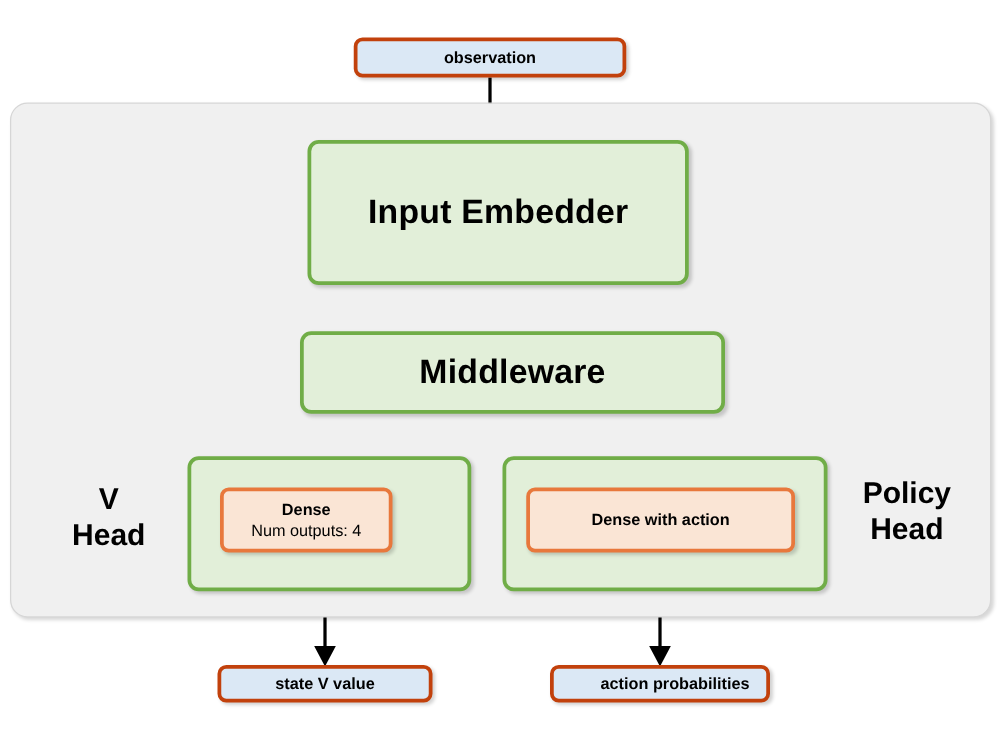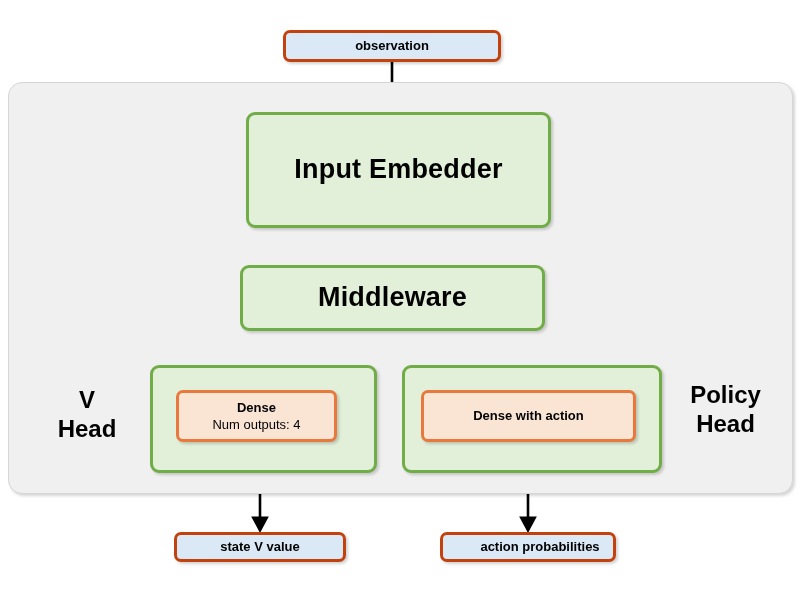--- a/index.html
+++ b/index.html
@@ -158,27 +158,27 @@
   <div class="agent-container"></div>
 
   <div class="node io-box" style="left:283px; top:30px; width:218px; height:32px;">
     <span>observation</span>
   </div>
 
   <div class="node module-box" style="left:246px; top:112px; width:305px; height:116px;">
     <span class="module-title">Input Embedder</span>
   </div>
 
-  <div class="node module-box" style="left:240px; top:265px; width:305px; height:66px;">
+  <div class="node module-box" style="left:240px; top:265px; width:340px; height:66px;">
     <span class="module-title">Middleware</span>
   </div>
 
   <div class="head-group" style="position:absolute; left:150px; top:365px; width:221px; height:102px;"></div>
 
-  <div class="node dense-box" style="left:176px; top:390px; width:161px; height:52px;align-items:center;">
+  <div class="node dense-box" style="left:176px; top:390px; width:138px; height:52px;align-items:center;">
     <span class="dense-title">Dense</span>
     <span class="dense-sub">Num outputs: 4</span>
   </div>
 
   <div class="head-label" style="left:32px; top:385px; width:110px;">
     <div>V</div>
     <div>Head</div>
   </div>
 
   <div class="head-group" style="position:absolute; left:402px; top:365px; width:254px; height:102px;"></div>

